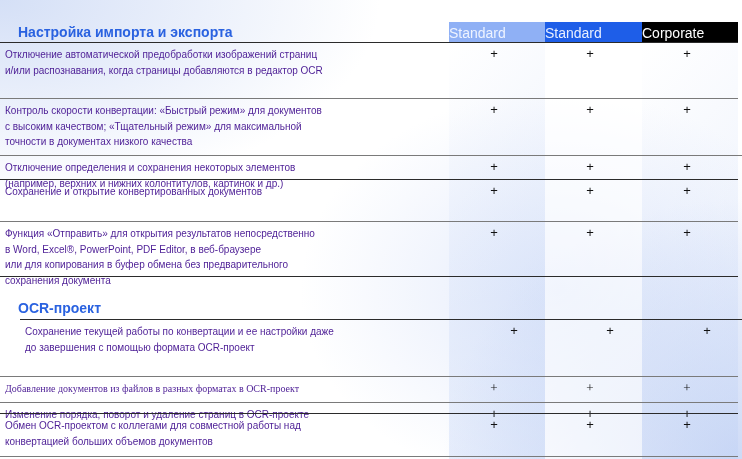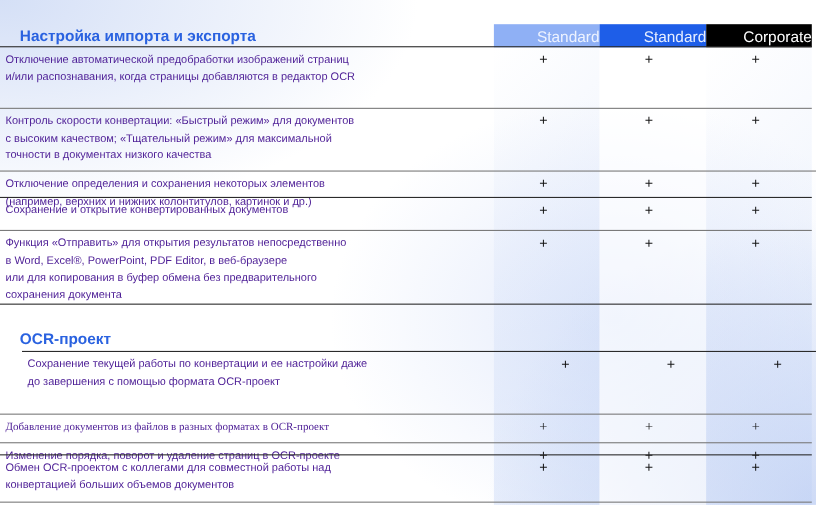--- a/index.html
+++ b/index.html
@@ -27,21 +27,21 @@
     .band-standard { left: 449px; width: 96px; background: linear-gradient(135deg, rgba(255,255,255,0.1), rgba(190,208,245,0.45)); }
     .band-business { left: 545px; width: 97px; background: rgba(255,255,255,0.55); }
     .band-corporate { left: 642px; width: 96px; background: linear-gradient(135deg, rgba(255,255,255,0.1), rgba(190,208,245,0.4)); }
 
     .header-cell {
       position: absolute;
       top: 22px;
       height: 21px;
       font-size: 14px;
       line-height: 22px;
-      text-align: right;
+      text-align: left;
     }
     .h-standard { left: 449px; width: 96px; background: #8fb0f5; color: #eef3ff; }
     .h-business { left: 545px; width: 97px; background: #1e5ee8; color: #e8efff; }
     .h-corporate { left: 642px; width: 96px; background: #000000; color: #ffffff; }
 
     .section-title {
       position: absolute;
       left: 18px;
       font-size: 14px;
       font-weight: bold;
@@ -121,21 +121,21 @@
   <div class="mark m-corporate">+</div>
 </div>
 
 <div class="row" style="top:179px;height:24px;">
   <div class="row-text">Сохранение и открытие конвертированных документов</div>
   <div class="mark m-standard">+</div>
   <div class="mark m-business">+</div>
   <div class="mark m-corporate">+</div>
 </div>
 
-<div class="row gray-line" style="top:193px;height:70px;">
+<div class="row gray-line" style="top:205px;height:70px;">
   <div class="row-text">Функция «Отправить» для открытия результатов  непосредственно
 в Word, Excel®, PowerPoint, PDF Editor, в веб-браузере
 или для копирования в буфер обмена без предварительного
 сохранения документа</div>
   <div class="mark m-standard">+</div>
   <div class="mark m-business">+</div>
   <div class="mark m-corporate">+</div>
 </div>
 
 <div class="row" style="top:276px;height:44px;"></div>

